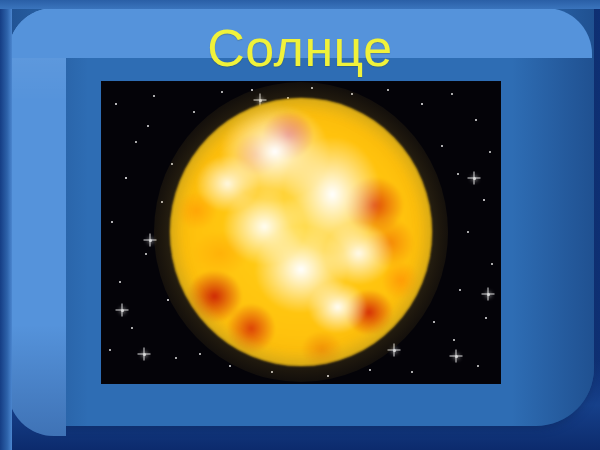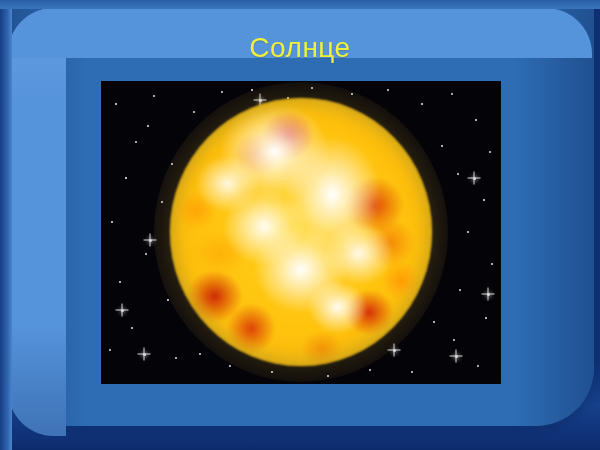--- a/index.html
+++ b/index.html
@@ -63,21 +63,21 @@
   }
   .top-hairline{
     position:absolute;left:0;top:0;width:600px;height:9px;
     background:linear-gradient(180deg,#2a5fa6 0%,#3a74bd 100%);
   }
 
   
   .title{
     position:absolute;left:0;top:26px;width:600px;
     text-align:center;
-    font-size:28px;line-height:44px;font-weight:400;
+    font-size:52px;line-height:44px;font-weight:400;
     color:#f0f23a;
     letter-spacing:.5px;
     text-shadow:0 1px 1px rgba(60,60,0,.25);
     z-index:6;
   }
 
   
   .photo{
     position:absolute;left:102px;top:82px;width:398px;height:301px;
     background:#040308;

